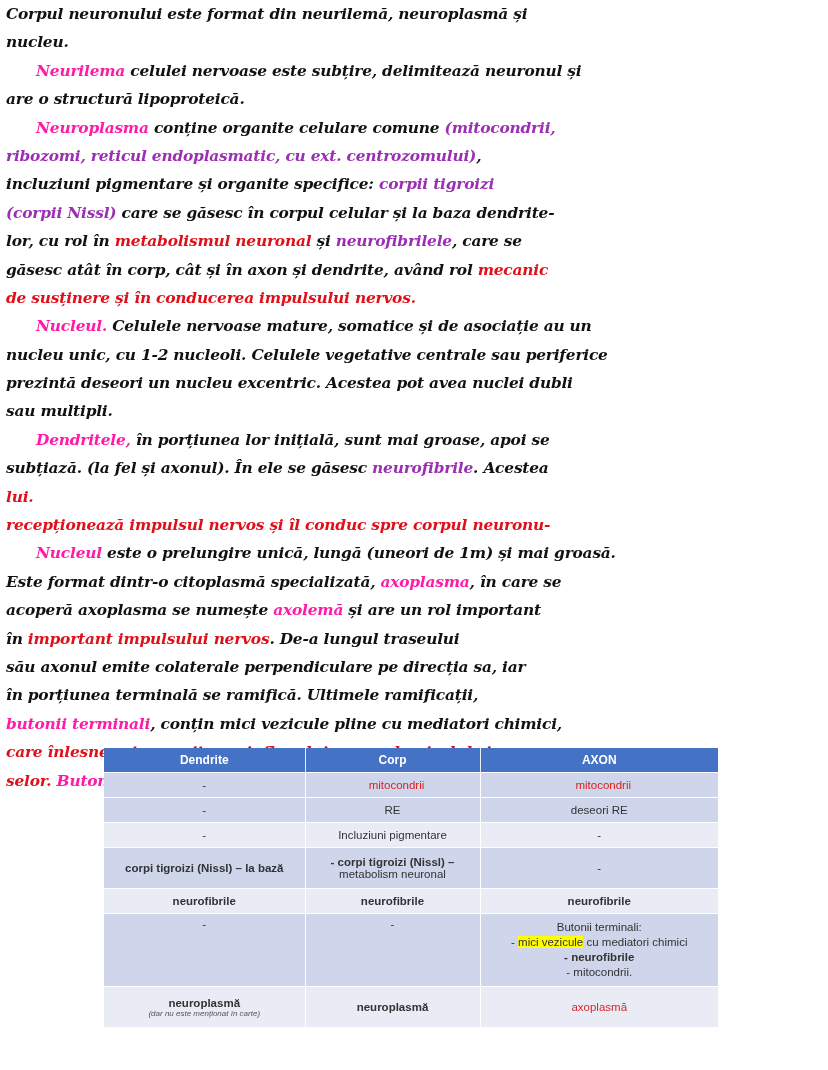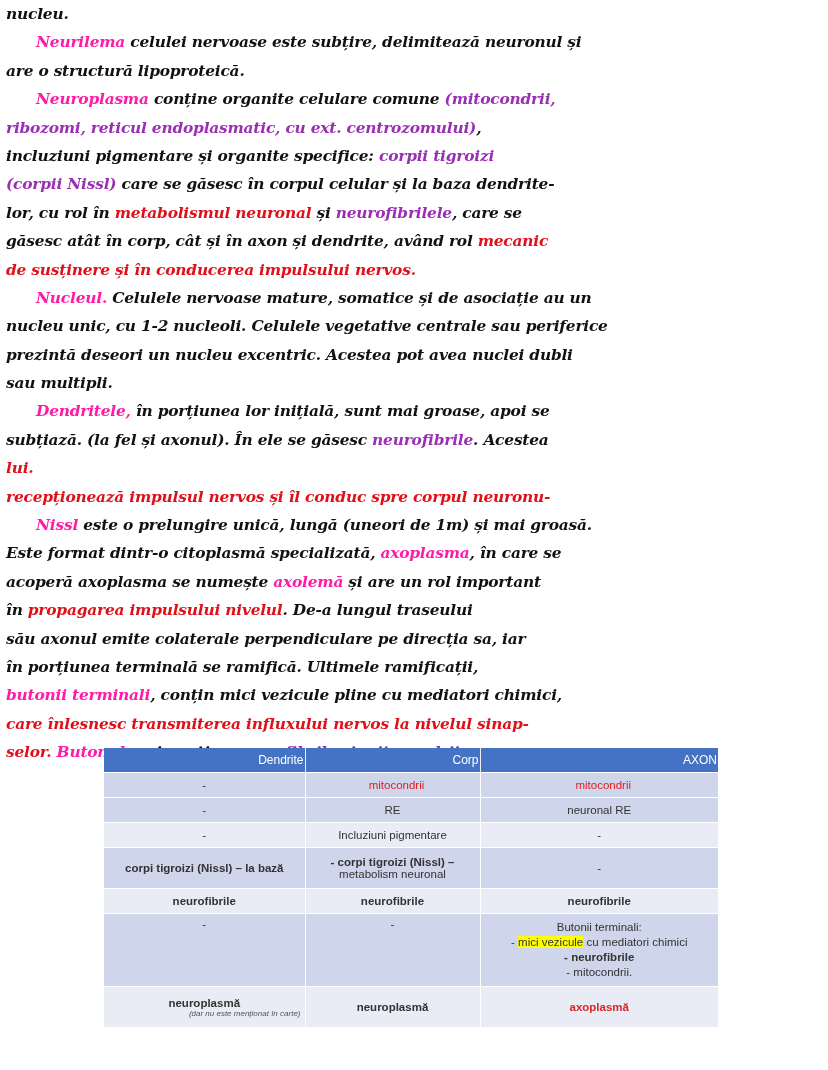--- a/index.html
+++ b/index.html
@@ -11,63 +11,64 @@
           font-size: 15.4px; color: #111; letter-spacing: -0.2px; }
   .line.indent { padding-left: 30px; }
   .c-black { color: #111111; }
   .c-pink { color: #ff1aa8; }
   .c-purple { color: #9b2fb3; text-align: center; }
   .c-red { color: #e0101a; }
   .table-wrap { position: absolute; left: 104px; top: 748px; width: 614px; }
   table { border-collapse: collapse; width: 614px; table-layout: fixed;
           font-family: "Liberation Sans", sans-serif; font-size: 11.5px; color: #333; }
   col.c1 { width: 201px; } col.c2 { width: 175px; } col.c3 { width: 238px; }
-  th { background: #4472c4; color: #ffffff; font-weight: normal; height: 22px;
-       text-align: right; border-right: 1px solid #e9eef7; font-size: 12px; }
+  th { background: #4472c4; color: #ffffff; font-weight: bold; height: 22px;
+       text-align: center; border-right: 1px solid #e9eef7; font-size: 12px; }
   th:last-child { border-right: none; }
   td { text-align: center; border-right: 1px solid #ffffff; border-top: 1px solid #ffffff;
        padding: 2px 4px; vertical-align: middle; }
   td:last-child { border-right: none; }
   tr.dark td { background: #cfd5ea; }
   tr.light td { background: #e9ebf5; }
   tr.r24 td { height: 20px; }
   tr.tall td { height: 36px; }
   tr.big td { height: 66px; }
   .bold { font-weight: bold; }
   .red { color: #e02020; padding-left: 12px; }
-  .redb { color: #d62828; font-weight: bold; }
+  .redb { color: #d62828; font-weight: normal; }
   .hl { background: #ffff00; }
-  .small-it { font-size: 8px; font-style: italic; color: #555; display: block; text-align: right; }
+  .small-it { font-size: 8px; font-style: italic; color: #555; display: block; }
 </style>
 </head>
 <body>
 
 <div class="notes" id="notes">
+    <div class="line"><span class="c-black">Corpul neuronului este format din neurilemă, neuroplasmă și</span></div>
     <div class="line"><span class="c-black">nucleu.</span></div>
     <div class="line indent"><span class="c-pink">Neurilema</span><span class="c-black"> celulei nervoase este subțire, delimitează neuronul și</span></div>
     <div class="line"><span class="c-black">are o structură lipoproteică.</span></div>
     <div class="line indent"><span class="c-pink">Neuroplasma</span><span class="c-black"> conține organite celulare comune </span><span class="c-purple">(mitocondrii,</span></div>
     <div class="line"><span class="c-purple">ribozomi, reticul endoplasmatic, cu ext. centrozomului)</span><span class="c-black">,</span></div>
     <div class="line"><span class="c-black">incluziuni pigmentare și organite specifice: </span><span class="c-purple">corpii tigroizi</span></div>
     <div class="line"><span class="c-purple">(corpii Nissl)</span><span class="c-black"> care se găsesc în corpul celular și la baza dendrite-</span></div>
     <div class="line"><span class="c-black">lor, cu rol în </span><span class="c-red">metabolismul neuronal</span><span class="c-black"> și </span><span class="c-purple">neurofibrilele</span><span class="c-black">, care se</span></div>
     <div class="line"><span class="c-black">găsesc atât în corp, cât și în axon și dendrite, având rol </span><span class="c-red">mecanic</span></div>
     <div class="line"><span class="c-red">de susținere și în conducerea impulsului nervos.</span></div>
     <div class="line indent"><span class="c-pink">Nucleul.</span><span class="c-black"> Celulele nervoase mature, somatice și de asociație au un</span></div>
     <div class="line"><span class="c-black">nucleu unic, cu 1-2 nucleoli. Celulele vegetative centrale sau periferice</span></div>
     <div class="line"><span class="c-black">prezintă deseori un nucleu excentric. Acestea pot avea nuclei dubli</span></div>
     <div class="line"><span class="c-black">sau multipli.</span></div>
     <div class="line indent"><span class="c-pink">Dendritele,</span><span class="c-black"> în porțiunea lor inițială, sunt mai groase, apoi se</span></div>
     <div class="line"><span class="c-black">subțiază. (la fel și axonul). În ele se găsesc </span><span class="c-purple">neurofibrile</span><span class="c-black">. Acestea</span></div>
     <div class="line"><span class="c-red">lui.</span></div>
     <div class="line"><span class="c-red">recepționează impulsul nervos și îl conduc spre corpul neuronu-</span></div>
-    <div class="line indent"><span class="c-pink">Nissl</span><span class="c-black"> este o prelungire unică, lungă (uneori de 1m) și mai groasă.</span></div>
+    <div class="line indent"><span class="c-pink">Nucleul</span><span class="c-black"> este o prelungire unică, lungă (uneori de 1m) și mai groasă.</span></div>
     <div class="line"><span class="c-black">Este format dintr-o citoplasmă specializată, </span><span class="c-pink">axoplasma</span><span class="c-black">, în care se</span></div>
     <div class="line"><span class="c-black">acoperă axoplasma se numește </span><span class="c-pink">axolemă</span><span class="c-black"> și are un rol important</span></div>
-    <div class="line"><span class="c-black">în </span><span class="c-red">propagarea impulsului nivelul</span><span class="c-black">. De-a lungul traseului</span></div>
+    <div class="line"><span class="c-black">în </span><span class="c-red">important impulsului nervos</span><span class="c-black">. De-a lungul traseului</span></div>
     <div class="line"><span class="c-black">său axonul emite colaterale perpendiculare pe direcția sa, iar</span></div>
     <div class="line"><span class="c-black">în porțiunea terminală se ramifică. Ultimele ramificații,</span></div>
     <div class="line"><span class="c-pink">butonii terminali</span><span class="c-black">, conțin mici vezicule pline cu mediatori chimici,</span></div>
     <div class="line"><span class="c-red">care înlesnesc transmiterea influxului nervos la nivelul sinap-</span></div>
     <div class="line"><span class="c-red">selor. </span><span class="c-pink">Butonul</span><span class="c-black"> mai conține </span><span class="c-purple">neurofibrile și mitocondrii</span><span class="c-black">.</span></div>
   </div>
 
 <div class="table-wrap">
   <table>
     <colgroup>
@@ -84,21 +85,21 @@
     </thead>
     <tbody>
       <tr class="dark r24">
         <td>-</td>
         <td class="red">mitocondrii</td>
         <td class="red">mitocondrii</td>
       </tr>
       <tr class="dark r24">
         <td>-</td>
         <td>RE</td>
-        <td>neuronal RE</td>
+        <td>deseori RE</td>
       </tr>
       <tr class="light r24">
         <td>-</td>
         <td>Incluziuni pigmentare</td>
         <td>-</td>
       </tr>
       <tr class="dark tall">
         <td class="bold">corpi tigroizi (Nissl) – la bază</td>
         <td>
           <span class="bold" style="display:block">- corpi tigroizi (Nissl) –</span>

